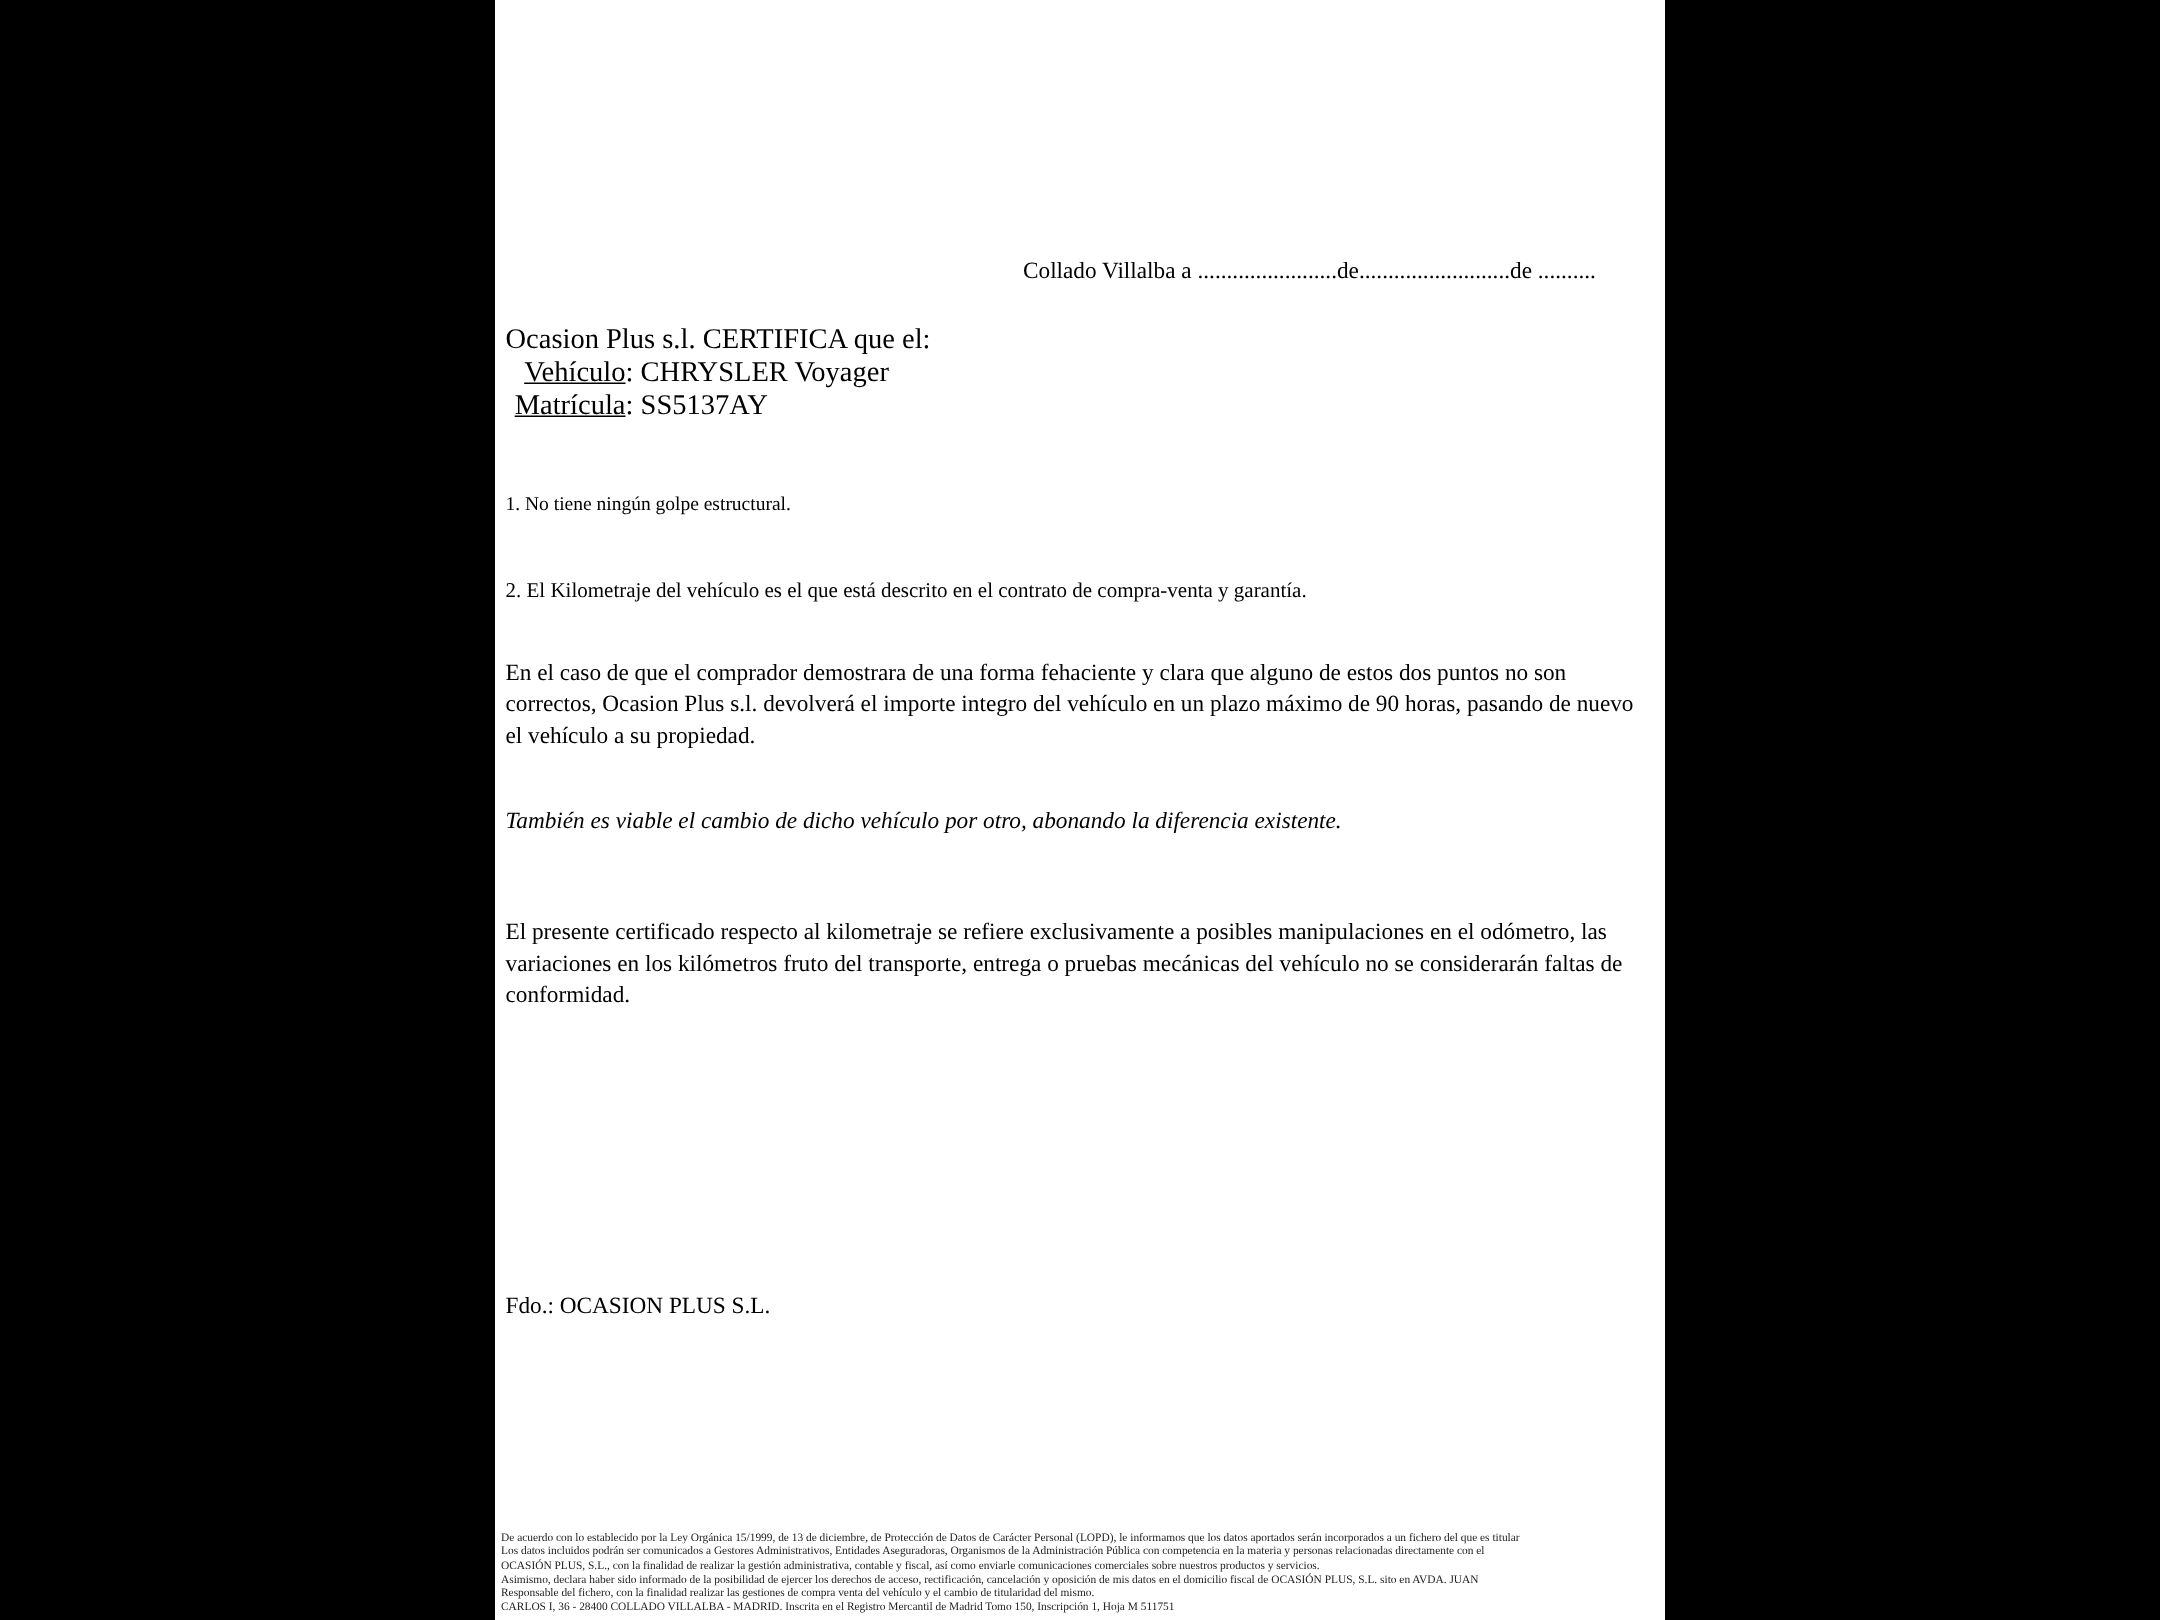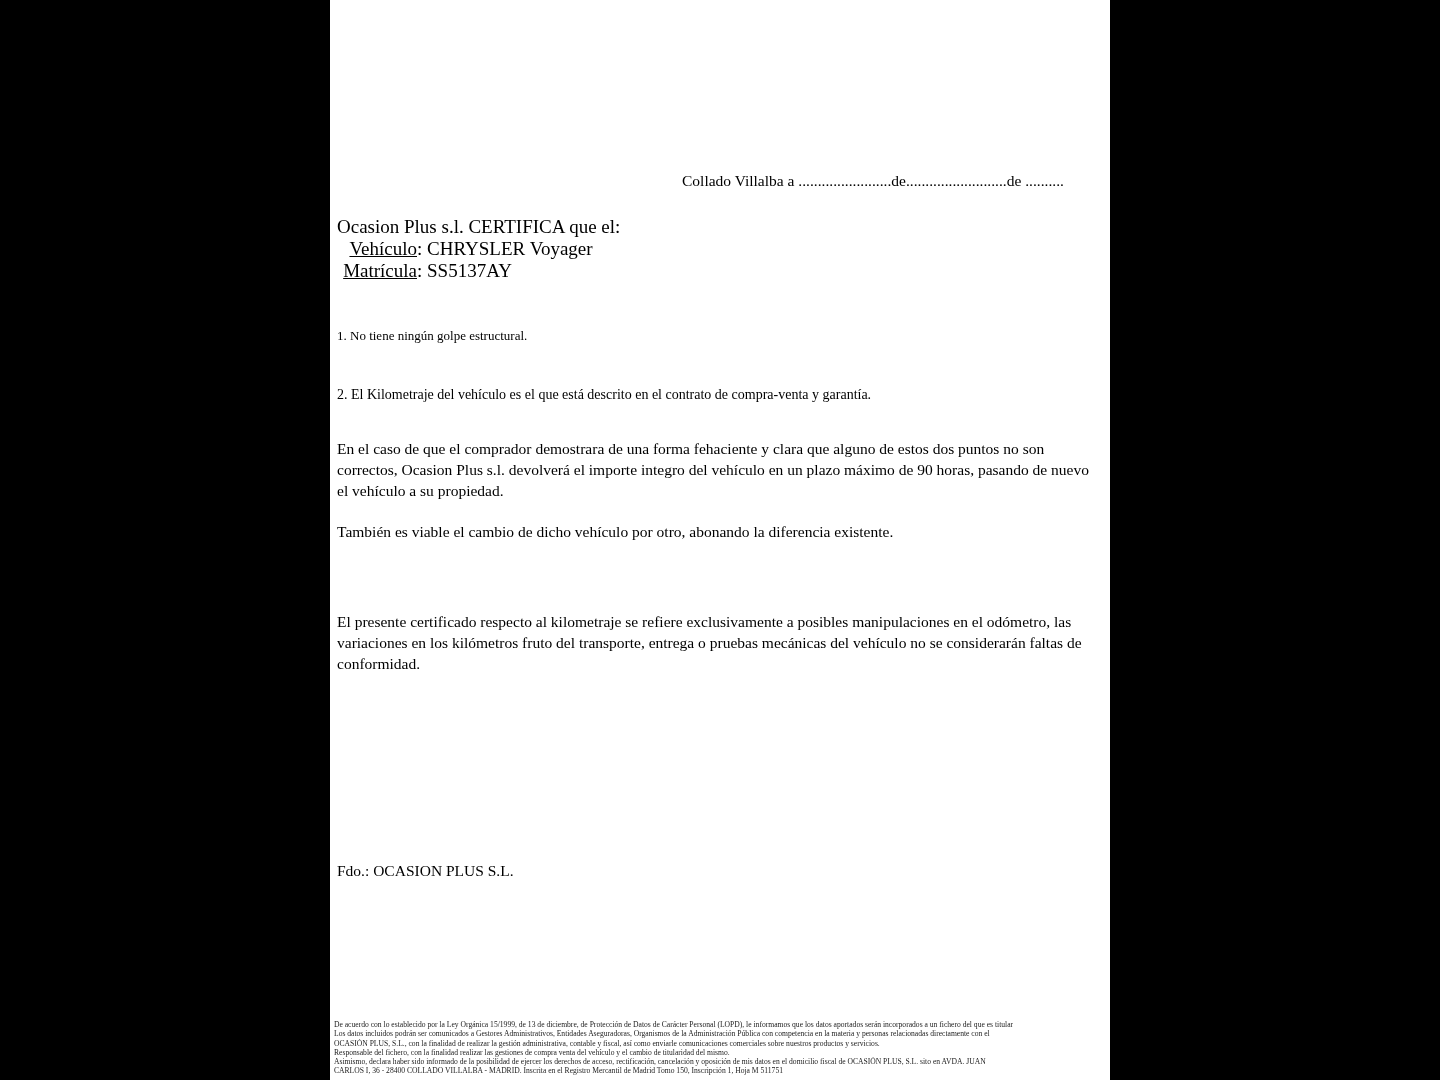--- a/index.html
+++ b/index.html
@@ -67,21 +67,21 @@
     position: absolute;
     left: 7px;
     top: 364px;
     width: 760px;
     font-size: 14px;
     line-height: 21px;
     margin-top: 20px;
   }
   .para { position: absolute; left: 7px; width: 762px; font-size: 15.5px; line-height: 21px; }
   .para-0 { top: 438px; }
-  .para-1 { top: 521px; }
+  .para-1 { top: 537px; font-style: italic; }
   .para-2 { top: 553px; }
   .para-3 { top: 611px; }
   .signature {
     position: absolute;
     left: 7px;
     top: 862px;
     font-size: 15.5px;
   }
   .legal {
     position: absolute;
@@ -121,19 +121,19 @@
     <div class="para para-0">En el caso de que el comprador demostrara de una forma fehaciente y clara que alguno de estos dos puntos no son correctos, Ocasion Plus s.l. devolverá el importe integro del vehículo en un plazo máximo de 90 horas, pasando de nuevo el vehículo a su propiedad.</div>
     <div class="para para-1">También es viable el cambio de dicho vehículo por otro, abonando la diferencia existente.</div>
     <div class="para para-3">El presente certificado respecto al kilometraje se refiere exclusivamente a posibles manipulaciones en el odómetro, las variaciones en los kilómetros fruto del transporte, entrega o pruebas mecánicas del vehículo no se considerarán faltas de conformidad.</div>
 
     <div class="signature">Fdo.: OCASION PLUS S.L.</div>
 
     <div class="legal">
       <div class="lline">De acuerdo con lo establecido por la Ley Orgánica 15/1999, de 13 de diciembre, de Protección de Datos de Carácter Personal (LOPD), le informamos que los datos aportados serán incorporados a un fichero del que es titular</div>
       <div class="lline">Los datos incluidos podrán ser comunicados a Gestores Administrativos, Entidades Aseguradoras, Organismos de la Administración Pública con competencia en la materia y personas relacionadas directamente con el</div>
       <div class="lline">OCASIÓN PLUS, S.L., con la finalidad de realizar la gestión administrativa, contable y fiscal, así como enviarle comunicaciones comerciales sobre nuestros productos y servicios.</div>
+      <div class="lline">Asimismo, declara haber sido informado de la posibilidad de ejercer los derechos de acceso, rectificación, cancelación y oposición de mis datos en el domicilio fiscal de OCASIÓN PLUS, S.L. sito en AVDA. JUAN</div>
       <div class="lline">Responsable del fichero, con la finalidad realizar las gestiones de compra venta del vehículo y el cambio de titularidad del mismo.</div>
-      <div class="lline">Asimismo, declara haber sido informado de la posibilidad de ejercer los derechos de acceso, rectificación, cancelación y oposición de mis datos en el domicilio fiscal de OCASIÓN PLUS, S.L. sito en AVDA. JUAN</div>
       <div class="lline">CARLOS I, 36 - 28400 COLLADO VILLALBA - MADRID. Inscrita en el Registro Mercantil de Madrid Tomo 150, Inscripción 1, Hoja M 511751</div>
     </div>
 
   </div>
 </div>
 
 </body></html>

